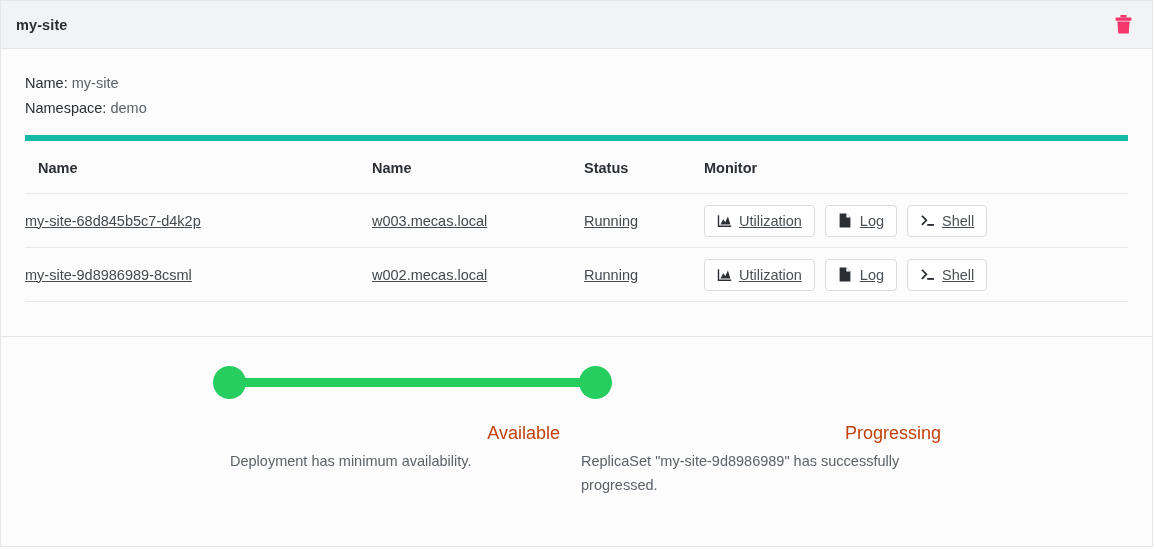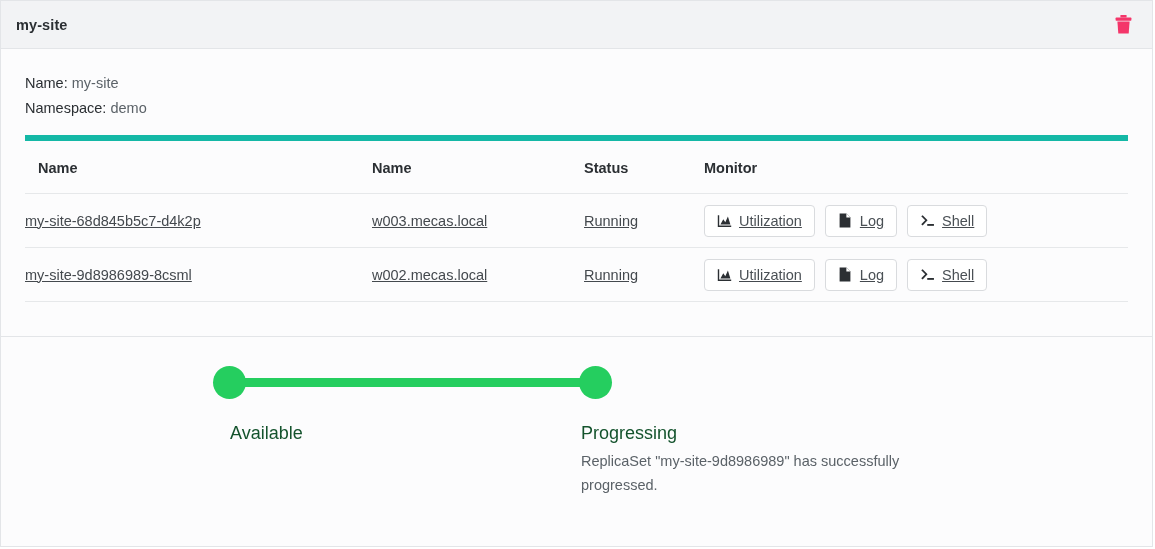--- a/index.html
+++ b/index.html
@@ -182,23 +182,24 @@
     width: 100%;
   }
   .cond {
     position: absolute;
     top: 0;
   }
   .cond.c1 { left: 229px; width: 330px; }
   .cond.c2 { left: 580px; width: 360px; }
   .cond-title {
     font-size: 18px;
-    color: #14532d;
+    color: #c2410c;
     line-height: 25px;
     margin-bottom: 3px;
+    text-align: right;
   }
   .cond-msg {
     font-size: 14.5px;
     color: #5b6268;
     line-height: 24px;
   }
 </style>
 </head>
 <body>
 
@@ -320,20 +321,21 @@
 
   <div class="conditions">
     <div class="timeline">
       <div class="tl-bar"></div>
       <div class="tl-node n1"></div>
       <div class="tl-node n2"></div>
     </div>
     <div class="cond-row">
       <div class="cond c1">
         <div class="cond-title">Available</div>
+        <div class="cond-msg">Deployment has minimum availability.</div>
       </div>
       <div class="cond c2">
         <div class="cond-title">Progressing</div>
         <div class="cond-msg">ReplicaSet "my-site-9d8986989" has successfully progressed.</div>
       </div>
     </div>
   </div>
 
 </div>
 

